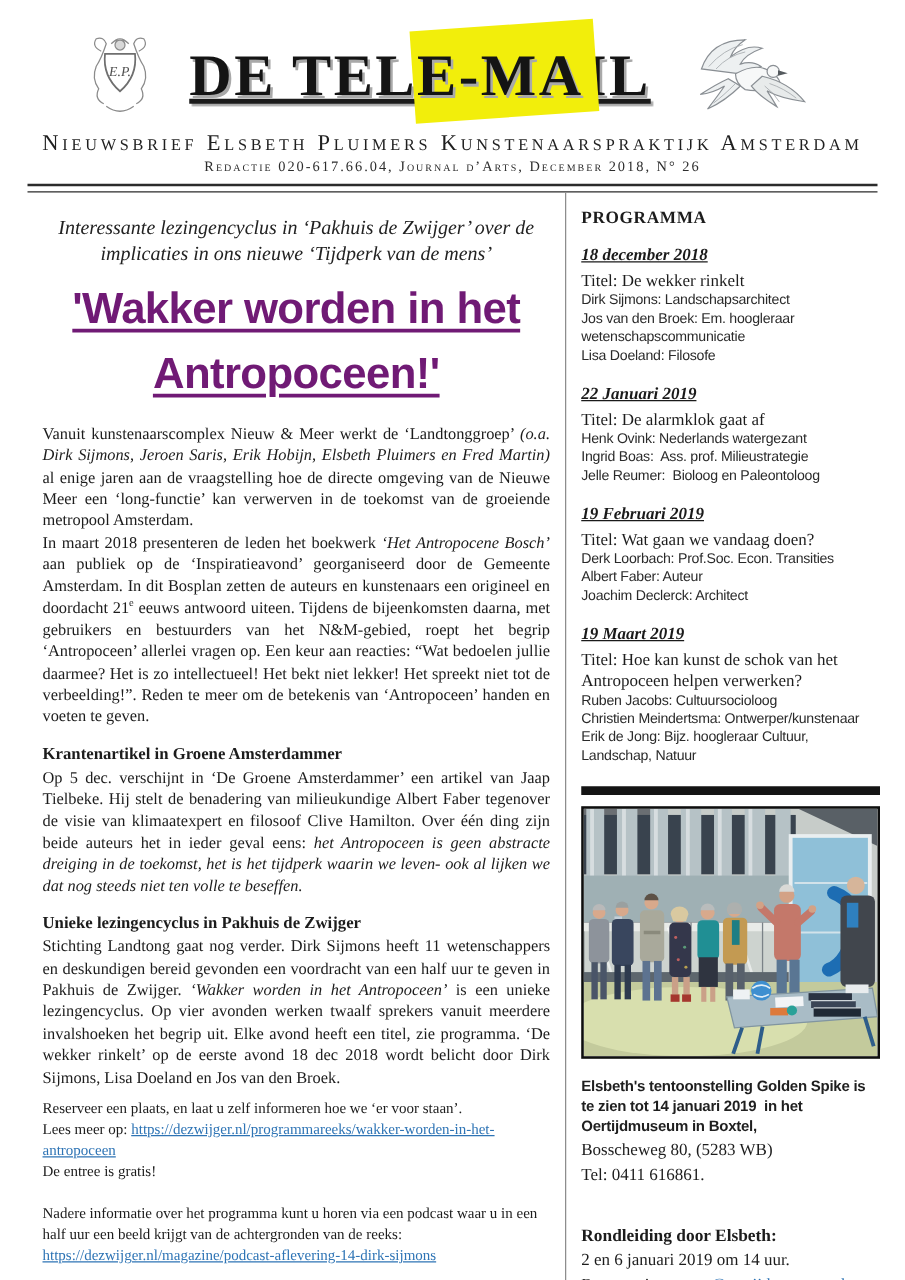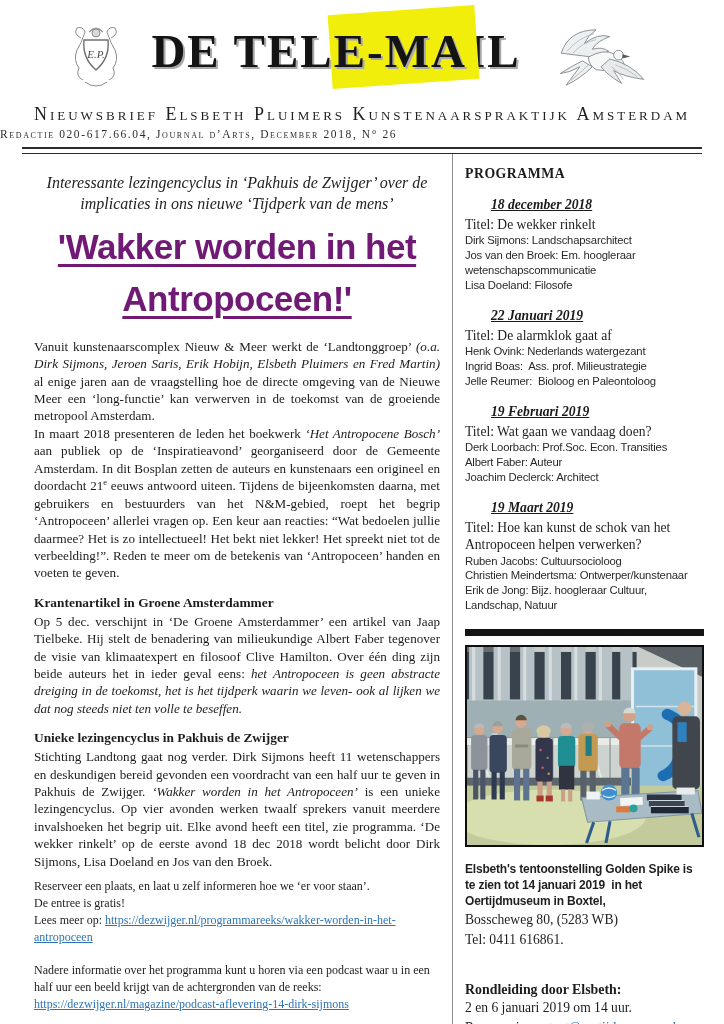--- a/index.html
+++ b/index.html
@@ -1,50 +1,50 @@
 <!DOCTYPE html>
 <html style="--link: #2e74b5; --hl: #f2ee0b;"><head>
 <meta charset="utf-8">
 <style>
   html,body{margin:0;padding:0;background:#e8e8e8;}
   .page{width:724px;height:1024px;background:#ffffff;margin:0 auto;overflow:hidden;
         font-family:"Liberation Serif", serif;color:#1c1c1c;position:relative;}
   
-  .header{display:flex;align-items:flex-start;justify-content:center;gap:30px;margin-top:24px;height:74px;}
+  .header{display:flex;align-items:center;justify-content:center;gap:30px;margin-top:24px;height:74px;text-decoration:underline;}
   .crest{width:50px;height:68px;flex:0 0 auto;}
   .dove{width:102px;height:70px;flex:0 0 auto;}
   .masthead{font-weight:bold;font-size:47px;letter-spacing:2px;color:#141414;
             text-shadow:2px 2px 0 #a9a9a9;white-space:nowrap;}
   .hl-wrap{position:relative;display:inline-block;}
   .hl-wrap::before{content:"";position:absolute;left:-4px;right:-10px;top:-14px;bottom:-6px;
             background:var(--hl,#f2ee0b);transform:rotate(-4deg);z-index:0;}
   .hl-wrap b{position:relative;z-index:1;font-weight:bold;}
   .subtitle{text-align:center;font-variant:small-caps;font-size:18px;letter-spacing:3px;
             margin-top:6px;color:#1f1f1f;}
-  .tagline{font-variant:small-caps;font-size:11.5px;letter-spacing:1.6px;
+  .tagline{text-align:center;font-variant:small-caps;font-size:11.5px;letter-spacing:1.6px;
             margin-top:3px;color:#2d2d2d;}
   .rule{margin:7px 22px 0 22px;border-top:2.5px solid #2b2b2b;border-bottom:1.5px solid #2b2b2b;height:3.5px;}
   
   .content{display:flex;margin:0 18px 0 24px;align-items:stretch;}
   .col-left{width:428px;padding:10px 12px 0 10px;box-sizing:border-box;}
   .col-right{flex:1;border-left:1px solid #8d8d8d;padding:8px 2px 0 12px;min-height:850px;}
   
   .kicker{font-style:italic;font-size:16px;text-align:center;line-height:1.35;margin:8px 2px 0 2px;color:#222;}
   .headline{font-family:"Liberation Sans", sans-serif;font-weight:bold;font-size:35px;
             text-align:center;line-height:1.5;margin:6px 0 12px 0;letter-spacing:-0.5px;
             text-decoration:underline;text-decoration-thickness:3px;text-underline-offset:5px;color:#701a75;}
   .para{font-size:13.1px;line-height:1.33;text-align:justify;margin:0;}
   .sec-head{font-size:13.4px;font-weight:bold;margin:13px 0 2px 0;}
   .plain{font-size:12px;line-height:1.42;margin:0;}
   .gap8{height:8px;} .gap16{height:16px;}
   a.link, .link{color:var(--link,#2e74b5);text-decoration:underline;word-break:break-word;cursor:pointer;}
   
   .prog-heading{font-weight:bold;font-size:13.8px;letter-spacing:.5px;margin:4px 0 0 0;}
   .event{margin-top:13px;}
-  .event-date{font-weight:bold;font-style:italic;font-size:13.6px;text-decoration:underline;color:#1a1a1a;margin-left:26px;}
+  .event-date{font-weight:bold;font-style:italic;font-size:13.6px;text-decoration:underline;color:#1a1a1a;}
   .event-title{font-size:13.6px;margin-top:3px;line-height:1.28;color:#1d1d1d;}
   .speaker{font-family:"Liberation Sans", sans-serif;font-size:11.3px;line-height:1.32;
            color:#2a2a2a;letter-spacing:-0.2px;white-space:pre-wrap;}
   .bar{height:7px;background:#141414;margin-top:16px;}
   .photo-frame{margin-top:9px;border:2px solid #0e0e0e;height:198px;overflow:hidden;background:#c7ccc9;}
   .photo-frame svg{display:block;width:100%;height:100%;}
   .caption{font-family:"Liberation Sans", sans-serif;font-weight:bold;font-size:12px;
            line-height:1.33;margin-top:15px;letter-spacing:-0.2px;color:#1f1f1f;white-space:pre-wrap;}
   .addr{font-size:13.6px;line-height:1.45;}
   .tour-head{font-weight:bold;font-size:13.9px;margin-top:33px;}
@@ -105,22 +105,22 @@
       <p class="para"><span>In maart 2018 presenteren de leden het boekwerk </span><span style="font-style: italic;">‘Het Antropocene Bosch’</span><span> aan publiek op de ‘Inspiratieavond’ georganiseerd door de Gemeente Amsterdam. In dit Bosplan zetten de auteurs en kunstenaars een origineel en doordacht 21</span><span style="vertical-align: super; font-size: 0.65em;">e</span><span> eeuws antwoord uiteen. Tijdens de bijeenkomsten daarna, met gebruikers en bestuurders van het N&amp;M-gebied, roept het begrip ‘Antropoceen’ allerlei vragen op. Een keur aan reacties: “Wat bedoelen jullie daarmee? Het is zo intellectueel! Het bekt niet lekker! Het spreekt niet tot de verbeelding!”. Reden te meer om de betekenis van ‘Antropoceen’ handen en voeten te geven.</span></p>
 
       <div class="sec-head">Krantenartikel in Groene Amsterdammer</div>
       <p class="para"><span>Op 5 dec. verschijnt in ‘De Groene Amsterdammer’ een artikel van Jaap Tielbeke. Hij stelt de benadering van milieukundige Albert Faber tegenover de visie van klimaatexpert en filosoof Clive Hamilton.   Over één ding zijn beide auteurs het in ieder geval eens: </span><span style="font-style: italic;">het Antropoceen is geen abstracte dreiging in de toekomst, het is het tijdperk waarin we leven- ook al lijken we dat nog steeds niet ten volle te beseffen.</span></p>
 
       <div class="sec-head">Unieke lezingencyclus in Pakhuis de Zwijger</div>
       <p class="para"><span>Stichting Landtong gaat nog verder. Dirk Sijmons heeft 11 wetenschappers en deskundigen bereid gevonden een voordracht van een half uur te geven in Pakhuis de Zwijger. </span><span style="font-style: italic;">‘Wakker worden in het Antropoceen’</span><span> is een unieke lezingencyclus. Op vier avonden werken twaalf sprekers vanuit meerdere invalshoeken het begrip uit. Elke avond heeft een titel, zie programma. ‘De wekker rinkelt’ op de eerste avond 18 dec 2018 wordt belicht  door Dirk Sijmons, Lisa Doeland en Jos van den Broek.</span></p>
 
       <div class="gap8"></div>
       <p class="plain">Reserveer een plaats, en laat u zelf informeren hoe we ‘er voor staan’.</p>
+      <p class="plain"><span>Lees meer op: </span><a class="link">https://dezwijger.nl/programmareeks/wakker-worden-in-het-antropoceen</a></p>
       <p class="plain">De entree is gratis!</p>
-      <p class="plain"><span>Lees meer op: </span><a class="link">https://dezwijger.nl/programmareeks/wakker-worden-in-het-antropoceen</a></p>
 
       <div class="gap16"></div>
       <p class="plain"><span>Nadere informatie over het programma kunt u horen via een podcast waar u in een half uur een beeld krijgt van de achtergronden van de reeks: </span><a class="link">https://dezwijger.nl/magazine/podcast-aflevering-14-dirk-sijmons</a></p>
     </div>
 
     <div class="col-right">
       <div class="prog-heading">PROGRAMMA</div>
 
       <div class="event">
         <span class="event-date">18 december 2018</span>

